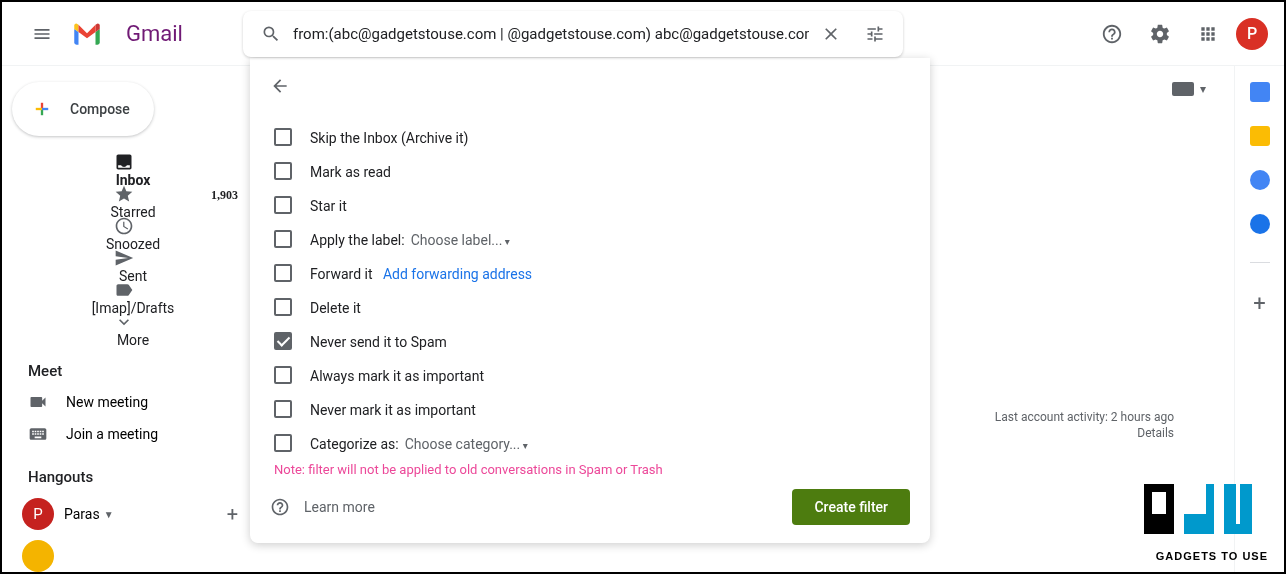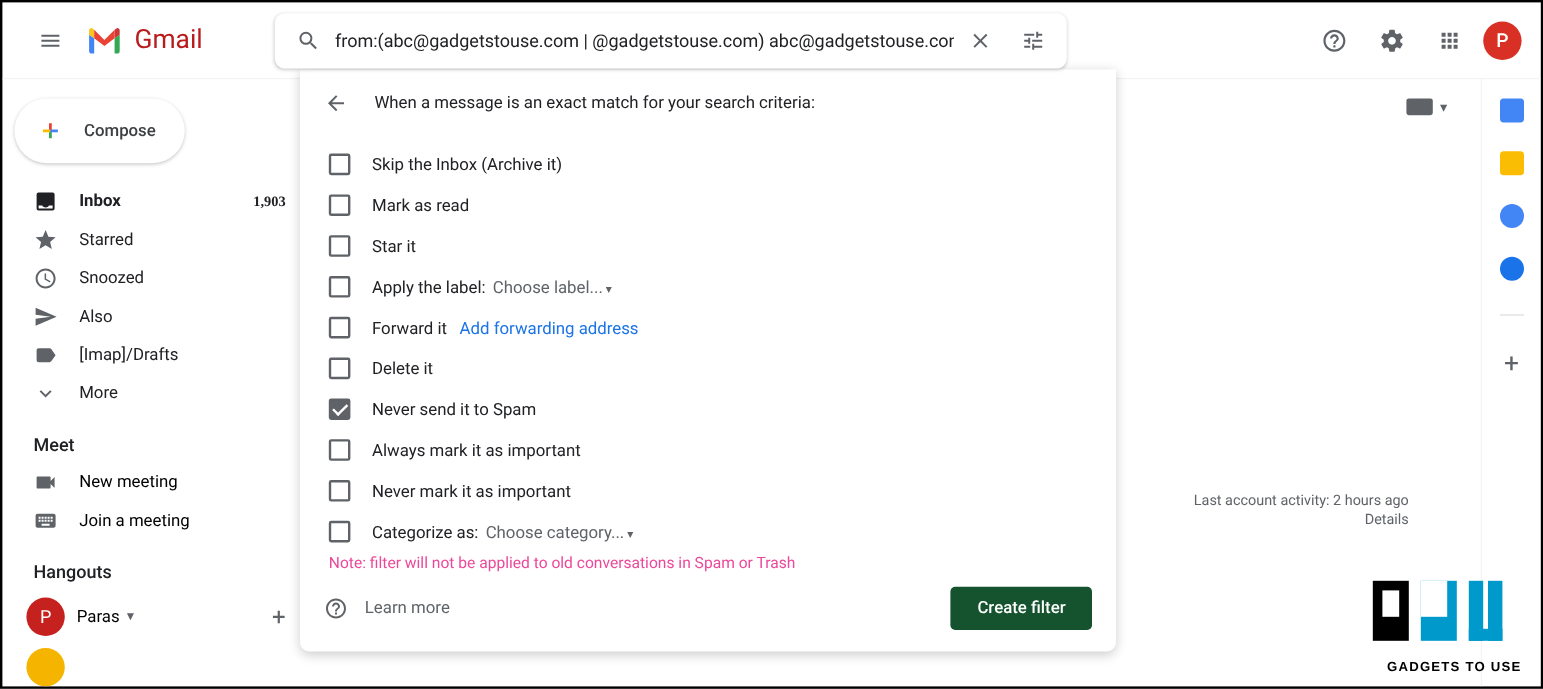--- a/index.html
+++ b/index.html
@@ -1,35 +1,35 @@
 <!DOCTYPE html>
 <html><head>
 <meta charset="utf-8">
 <style>
 * { margin: 0; padding: 0; box-sizing: border-box; font-family: 'Google Sans', Roboto, Arial, sans-serif; }
 body { width: 1286px; height: 574px; background: #fff; overflow: hidden; position: relative; border: 2px solid #000; }
 .header { height: 64px; display: flex; align-items: center; padding: 0 16px; border-bottom: 1px solid #f1f3f4; }
 .menu-btn { width: 48px; height: 48px; display: flex; align-items: center; justify-content: center; border-radius: 50%; cursor: pointer; color: #5f6368; }
 .logo { display: flex; align-items: center; margin-left: 4px; }
 .logo-img { width: 34px; height: 26px; }
-.logo-text { font-size: 22px; color: #b91c1c; margin-left: 8px; font-weight: 400; }
+.logo-text { font-size: 22px; color: #701a75; margin-left: 22px; font-weight: 400; }
 .search-bar { flex: 0 0 660px; height: 46px; background: #fff; border-radius: 8px; margin-left: 60px; display: flex; align-items: center; padding: 0 6px; box-shadow: 0 1px 3px rgba(0,0,0,0.2); position: relative; z-index: 10; }
 .search-icon-box { width: 44px; height: 44px; display: flex; align-items: center; justify-content: center; color: #5f6368; }
 .search-input { flex: 1; border: none; outline: none; font-size: 15px; background: transparent; color: #202124; }
 .search-clear, .search-tune { width: 44px; height: 44px; display: flex; align-items: center; justify-content: center; color: #5f6368; cursor: pointer; }
 .header-right { margin-left: auto; display: flex; align-items: center; gap: 8px; }
 .hdr-icon { width: 40px; height: 40px; display: flex; align-items: center; justify-content: center; border-radius: 50%; cursor: pointer; color: #5f6368; }
 .avatar { width: 32px; height: 32px; border-radius: 50%; background: #d93025; color: #fff; display: flex; align-items: center; justify-content: center; font-size: 16px; font-weight: 500; }
 
 .body-row { display: flex; height: calc(100% - 64px); }
 .sidebar { width: 248px; padding-top: 8px; }
 .compose-btn { margin: 8px 0 16px 10px; height: 54px; padding: 0 24px 0 16px; border-radius: 28px; box-shadow: 0 1px 3px rgba(60,64,67,0.3); display: inline-flex; align-items: center; gap: 14px; cursor: pointer; background: #fff; }
 .compose-plus { width: 28px; height: 28px; }
 .compose-text { font-size: 14px; color: #3c4043; font-weight: 500; }
-.nav-item { height: 32px; display: flex; align-items: center; padding: 0 12px 0 26px; border-radius: 0 16px 16px 0; cursor: pointer; color: #202124; font-size: 14px; }
+.nav-item { height: 32px; display: flex; align-items: center; padding: 0 12px 0 26px; border-radius: 0 16px 16px 0; cursor: pointer; color: #202124; font-size: 14px; flex-direction: column; }
 .nav-item.bold { font-weight: 700; }
 .nav-icn { width: 20px; height: 20px; margin-right: 18px; color: #5f6368; display: flex; align-items: center; justify-content: center; }
 .nav-item.bold .nav-icn { color: #202124; }
 .nav-count { margin-left: auto; font-size: 12px; color: #5f6368; font-weight: 400; }
 .nav-item.bold .nav-count { font-weight: 700; color: #202124; font-family: Liberation Serif, serif; }
 .section-hdr { padding: 18px 0 6px 26px; font-size: 15px; font-weight: 500; color: #202124; }
 .meet-item { height: 32px; display: flex; align-items: center; padding: 0 12px 0 26px; cursor: pointer; font-size: 14px; }
 .hangout-row { display: flex; align-items: center; padding: 6px 12px 6px 20px; }
 .h-avatar { width: 32px; height: 32px; border-radius: 50%; background: #c5221f; color: #fff; display: flex; align-items: center; justify-content: center; font-size: 15px; margin-right: 10px; }
 .h-name { font-size: 14px; }
@@ -47,21 +47,21 @@
 .fp-chk { width: 18px; height: 18px; border: 2px solid #5f6368; border-radius: 2px; margin-right: 18px; cursor: pointer; flex-shrink: 0; position: relative; }
 .fp-chk.checked { background: #5f6368; border-color: #5f6368; }
 .fp-chk.checked::after { content: ''; position: absolute; left: 4px; top: 0px; width: 5px; height: 10px; border: solid #fff; border-width: 0 2px 2px 0; transform: rotate(45deg); }
 .fp-link { color: #1a73e8; cursor: pointer; }
 .fp-select { color: #5f6368; margin-left: 6px; cursor: pointer; }
 .fp-select::after { content: ' ▾'; font-size: 10px; }
 .fp-note { font-size: 13px; color: #ec4899; margin: 10px 0 12px 4px; }
 .fp-footer { display: flex; align-items: center; margin-top: 8px; }
 .fp-help { width: 20px; height: 20px; color: #5f6368; margin-right: 14px; }
 .fp-learn { font-size: 14px; color: #5f6368; cursor: pointer; }
-.fp-create { margin-left: auto; background: #14532d; color: #fff; border: none; padding: 10px 22px; border-radius: 4px; font-size: 14px; font-weight: 500; cursor: pointer; }
+.fp-create { margin-left: auto; background: #4d7c0f; color: #fff; border: none; padding: 10px 22px; border-radius: 4px; font-size: 14px; font-weight: 500; cursor: pointer; }
 .highlight-box { border: 3px solid #d93025; border-radius: 18px; position: absolute; pointer-events: none; }
 .hl1 { left: 255px; top: 318px; width: 205px; height: 34px; }
 .hl2 { left: 255px; top: 454px; width: 418px; height: 34px; }
 .arrow { position: absolute; left: 820px; top: 450px; pointer-events: none; }
 
 .toolbar-right { position: absolute; right: 28px; top: 16px; display: flex; align-items: center; gap: 6px; color: #5f6368; font-size: 12px; }
 .kbd-icn { width: 22px; height: 14px; background: #5f6368; border-radius: 2px; }
 .activity { position: absolute; right: 60px; bottom: 132px; text-align: right; font-size: 12px; color: #5f6368; }
 .activity div:last-child { color: #5f6368; margin-top: 2px; }
 
@@ -167,21 +167,21 @@
           </svg>
         </span>
         <span>Snoozed</span>
       </div>
     <div class="nav-item">
         <span class="nav-icn">
           <svg width="20" height="20" viewBox="0 0 24 24">
             <path fill="currentColor" d="M2.01 21L23 12 2.01 3 2 10l15 2-15 2z"></path>
           </svg>
         </span>
-        <span>Also</span>
+        <span>Sent</span>
       </div>
     <div class="nav-item">
         <span class="nav-icn">
           <svg width="20" height="20" viewBox="0 0 24 24">
             <path fill="currentColor" d="M17.63 5.84C17.27 5.33 16.67 5 16 5L5 5.01C3.9 5.01 3 5.9 3 7v10c0 1.1.9 1.99 2 1.99L16 19c.67 0 1.27-.33 1.63-.84L22 12l-4.37-6.16z"></path>
           </svg>
         </span>
         <span>[Imap]/Drafts</span>
       </div>
     <div class="nav-item">
@@ -230,21 +230,20 @@
       <span>▾</span>
     </div>
 
     <div class="filter-panel">
       <div class="fp-header">
         <div class="fp-back">
             <svg width="20" height="20" viewBox="0 0 24 24">
               <path fill="currentColor" d="M20 11H7.83l5.59-5.59L12 4l-8 8 8 8 1.41-1.41L7.83 13H20v-2z"></path>
             </svg>
           </div>
-        <div class="fp-title">When a message is an exact match for your search criteria:</div>
       </div>
       <div class="fp-row">
           <div class="fp-chk"></div>
           <span>Skip the Inbox (Archive it)</span>
         </div>
       <div class="fp-row">
           <div class="fp-chk"></div>
           <span>Mark as read</span>
         </div>
       <div class="fp-row">

